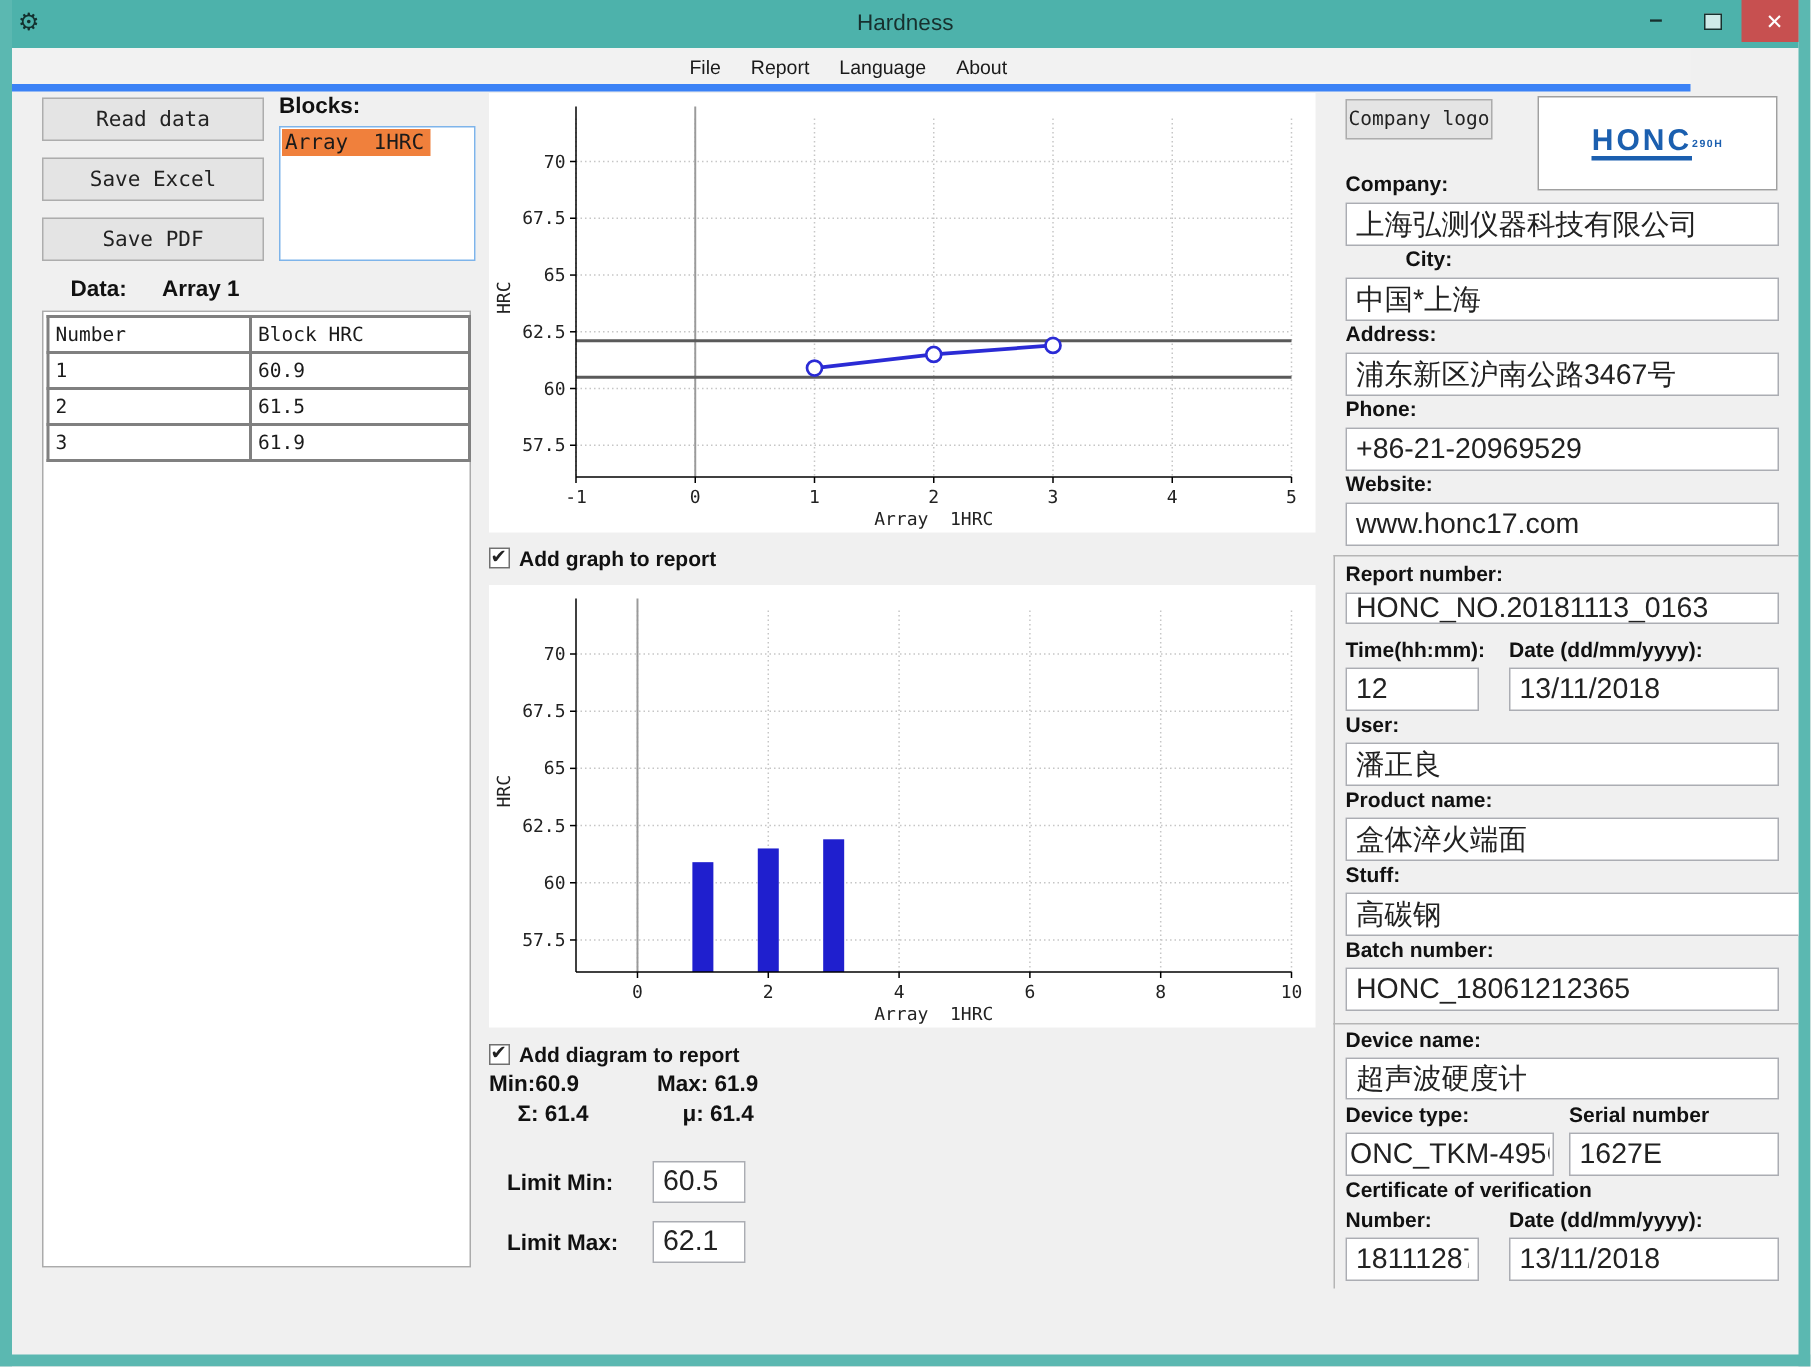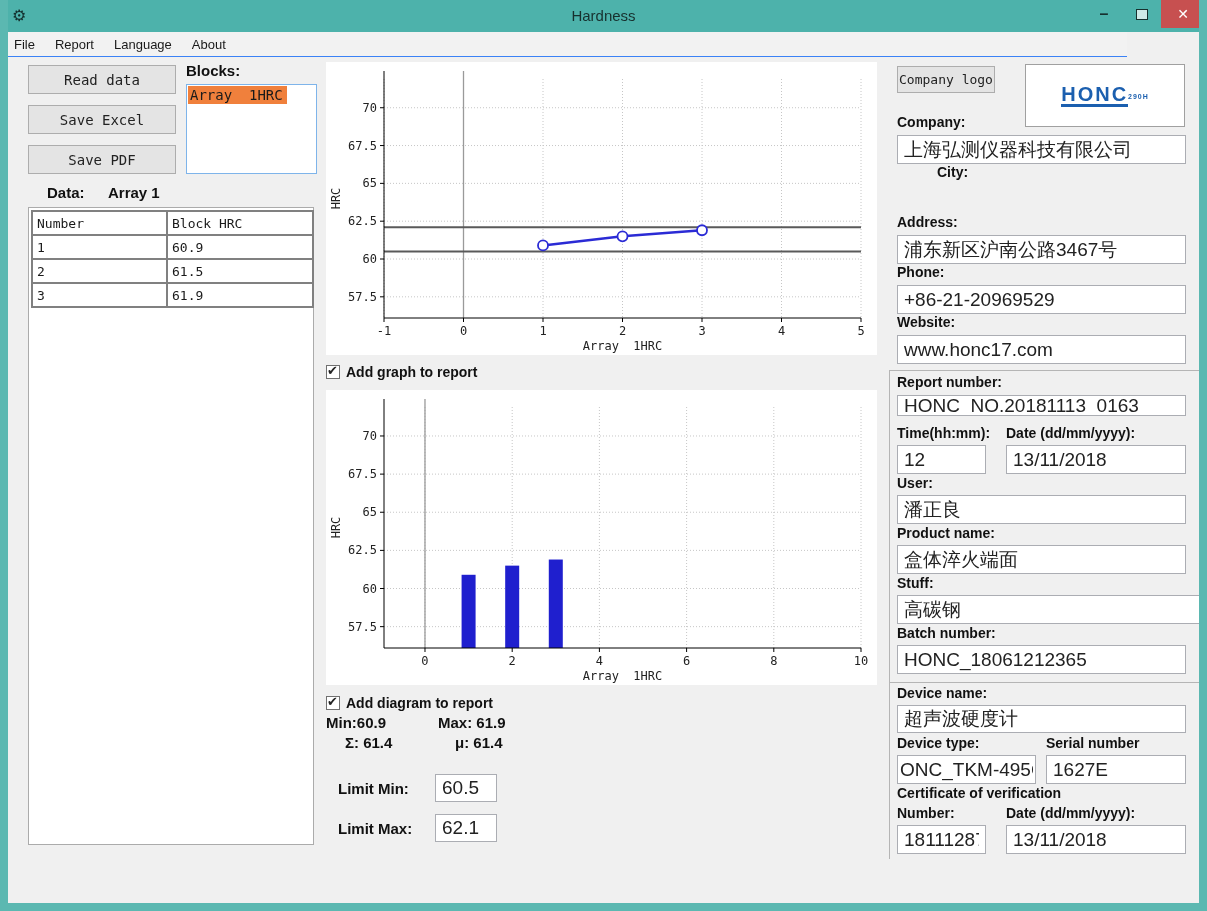--- a/index.html
+++ b/index.html
@@ -12,21 +12,21 @@
   
   .titlebar{position:absolute;left:-8px;top:0;width:1207px;height:32px;background:#4db2ab;}
   .app-icon{position:absolute;left:12px;top:6px;font-size:16px;color:#13302e;line-height:20px;}
   .title{position:absolute;left:0;top:7px;width:100%;text-align:center;font-size:15px;color:#17302e;}
   .win-controls{position:absolute;right:2px;top:0;height:28px;display:flex;}
   .win-btn{width:38px;height:28px;display:flex;align-items:center;justify-content:center;cursor:default;}
   .win-btn.min{font-size:16px;font-weight:bold;color:#17302e;}
   .max-glyph{width:10px;height:9px;border:1.5px solid #17302e;background:#cfeae8;}
   .win-btn.close{width:44px;background:#c75050;color:#fff;font-size:14px;}
   
-  .menubar{position:absolute;left:-8px;top:32px;width:1127px;height:24px;background:#f2f2f2;display:flex;align-items:center;border-bottom:1px solid #3b82f6;}
+  .menubar{position:absolute;left:-8px;top:32px;width:1127px;height:24px;background:#f2f2f2;display:flex;align-items:center;border-bottom:5px solid #3b82f6;justify-content:center;}
   .menu-item{padding:3px 10px;font-size:13px;color:#1a1a1a;}
   .menu-item:first-child{margin-left:4px;}
   
   .abs{position:absolute;}
   .btn{
     background:#e4e4e4;border:1px solid #adadad;box-sizing:border-box;
     font-family:"DejaVu Sans Mono", monospace;font-size:14px;color:#222;
     display:flex;align-items:center;justify-content:center;cursor:default;
   }
   .bold-label{font-weight:bold;font-size:14px;color:#111;white-space:pre;}
@@ -248,20 +248,21 @@
   <div class="btn abs" style="left:889px;top:66px;width:98px;height:27px;font-size:13px;">Company logo</div>
   <div class="logo-box" style="left:1017px;top:64px;width:160px;height:63px;">
     <span class="logo-brand">HONC</span>
     <span class="logo-sub">290H</span>
   </div>
 
   <span class="bold-label abs" style="left:889px;top:114px;">Company:</span>
   <input class="field-input" style="left: 889px; top: 135px; width: 289px; height: 29px;" value="上海弘测仪器科技有限公司">
 
   <span class="bold-label abs" style="left:929px;top:164px;">City:</span>
+  <input class="field-input" style="left: 889px; top: 185px; width: 289px; height: 29px;" value="中国*上海">
 
   <span class="bold-label abs" style="left:889px;top:214px;">Address:</span>
   <input class="field-input" style="left: 889px; top: 235px; width: 289px; height: 29px;" value="浦东新区沪南公路3467号">
 
   <span class="bold-label abs" style="left:889px;top:264px;">Phone:</span>
   <input class="field-input" style="left: 889px; top: 285px; width: 289px; height: 29px;" value="+86-21-20969529">
 
   <span class="bold-label abs" style="left:889px;top:314px;">Website:</span>
   <input class="field-input" style="left: 889px; top: 335px; width: 289px; height: 29px;" value="www.honc17.com">
 

